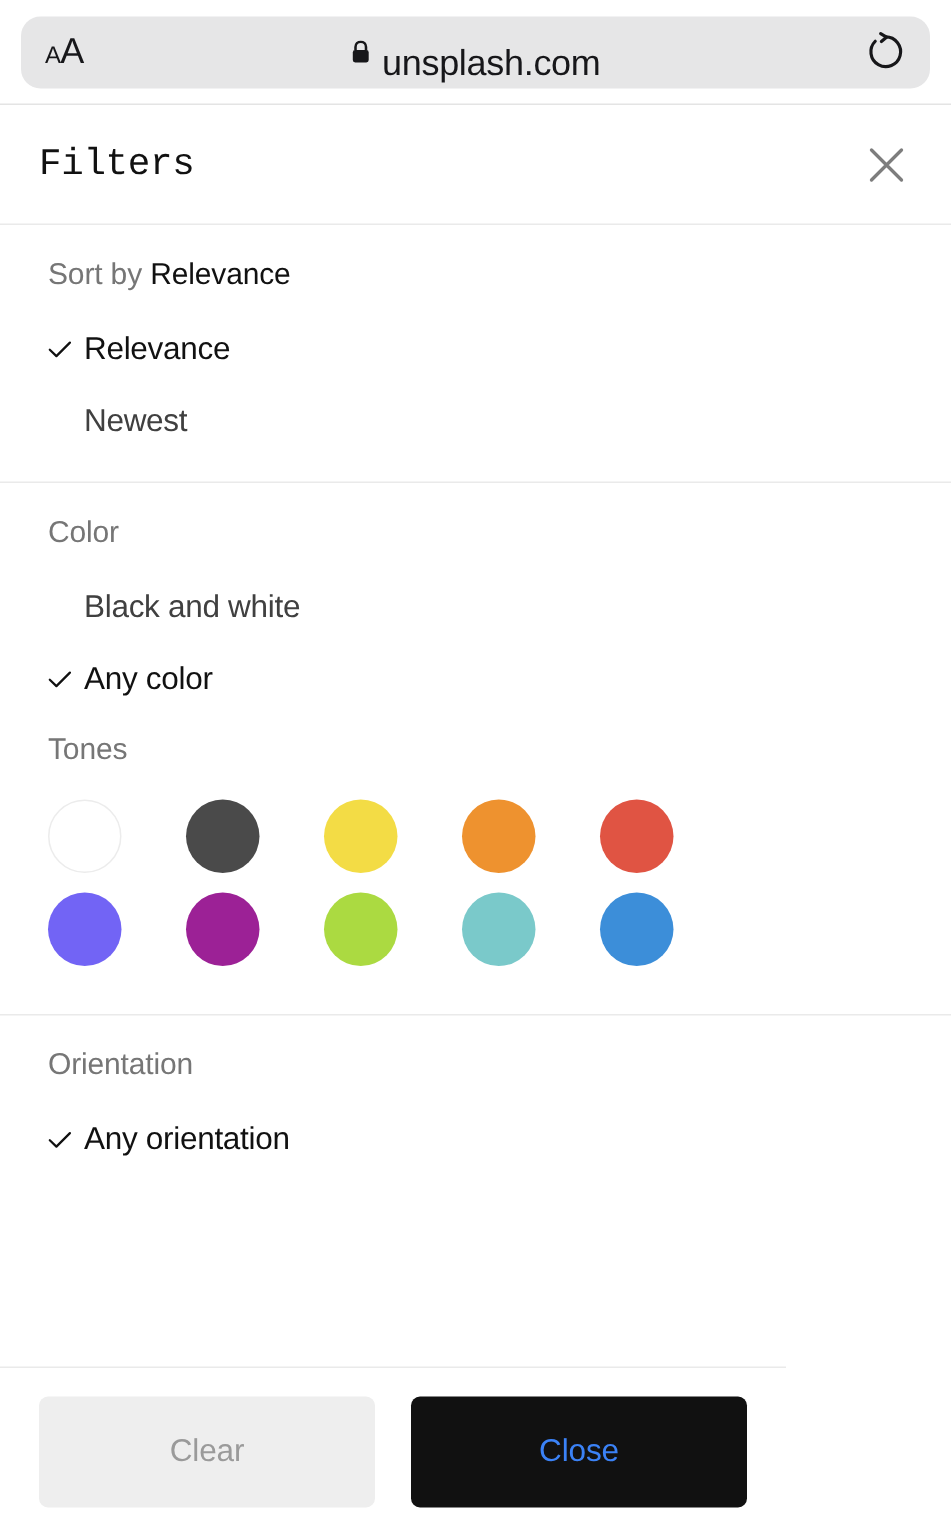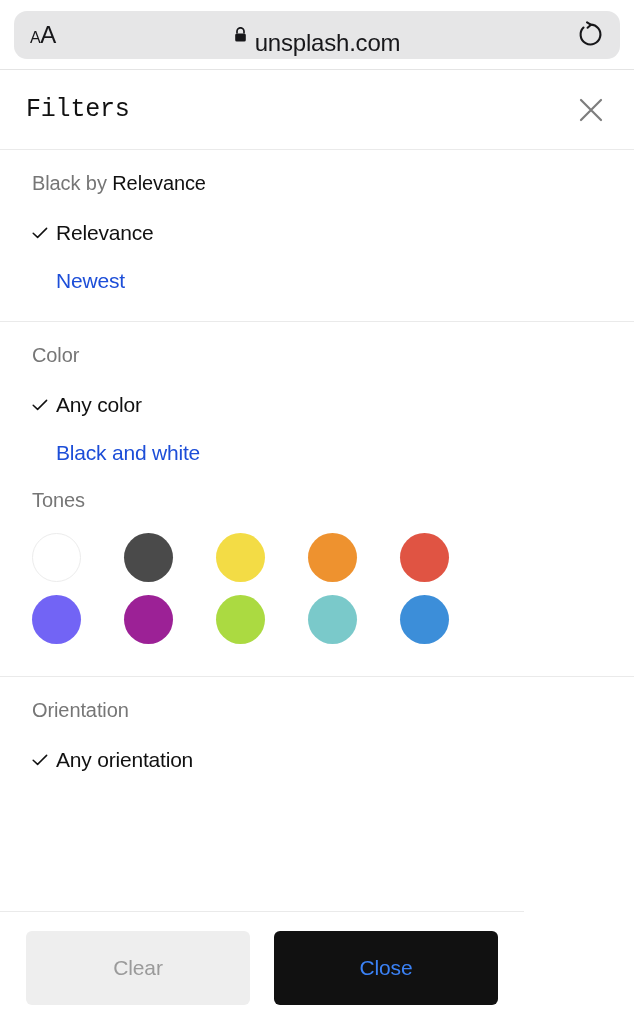--- a/index.html
+++ b/index.html
@@ -120,21 +120,21 @@
   .option-check {
     width: 24px;
     flex: 0 0 24px;
     display: flex;
     align-items: center;
     justify-content: flex-start;
   }
   .option-check svg { display: block; }
   .option-label { margin-left: 0px; }
   .option-row.selected .option-label { color: #111111; }
-  .option-row .option-label { color: #1d4ed8; }
+  .option-row .option-label { color: #404040; }
 
   .tones-label {
     font-size: 20px;
     color: #767676;
     padding: 0 32px;
     margin-top: 12px;
     margin-bottom: 8px;
     letter-spacing: -0.1px;
   }
 
@@ -224,50 +224,50 @@
   <span class="panel-title">Filters</span>
   <span class="close-x">
     <svg width="26" height="26" viewBox="0 0 26 26">
       <path d="M3 3L23 23M23 3L3 23" stroke="#7d7d7d" stroke-width="2.2" stroke-linecap="round"></path>
     </svg>
   </span>
 </div>
 
 <div class="section">
   <div class="section-label">
-    <span>Black by</span>
+    <span>Sort by</span>
     <span class="value">Relevance</span>
   </div>
   <div class="option-row selected">
     <span class="option-check">
       <svg width="16" height="12" viewBox="0 0 16 12">
         <path d="M1.2 6.2l4.4 4.2L14.6 1.4" fill="none" stroke="#111111" stroke-width="1.5" stroke-linecap="round" stroke-linejoin="round"></path>
       </svg>
     </span>
     <span class="option-label">Relevance</span>
   </div>
   <div class="option-row">
     <span class="option-check"></span>
     <span class="option-label">Newest</span>
   </div>
 </div>
 
 <div class="section">
   <div class="section-label">Color</div>
+  <div class="option-row">
+    <span class="option-check"></span>
+    <span class="option-label">Black and white</span>
+  </div>
   <div class="option-row selected">
     <span class="option-check">
       <svg width="16" height="12" viewBox="0 0 16 12">
         <path d="M1.2 6.2l4.4 4.2L14.6 1.4" fill="none" stroke="#111111" stroke-width="1.5" stroke-linecap="round" stroke-linejoin="round"></path>
       </svg>
     </span>
     <span class="option-label">Any color</span>
-  </div>
-  <div class="option-row">
-    <span class="option-check"></span>
-    <span class="option-label">Black and white</span>
   </div>
 
   <div class="tones-label">Tones</div>
   <div class="swatch-grid" id="swatch-grid">
       <div class="swatch-cell">
         <div class="swatch outlined" style="background: rgb(255, 255, 255);"></div>
       </div>
       <div class="swatch-cell">
         <div class="swatch" style="background: rgb(74, 74, 74);"></div>
       </div>

